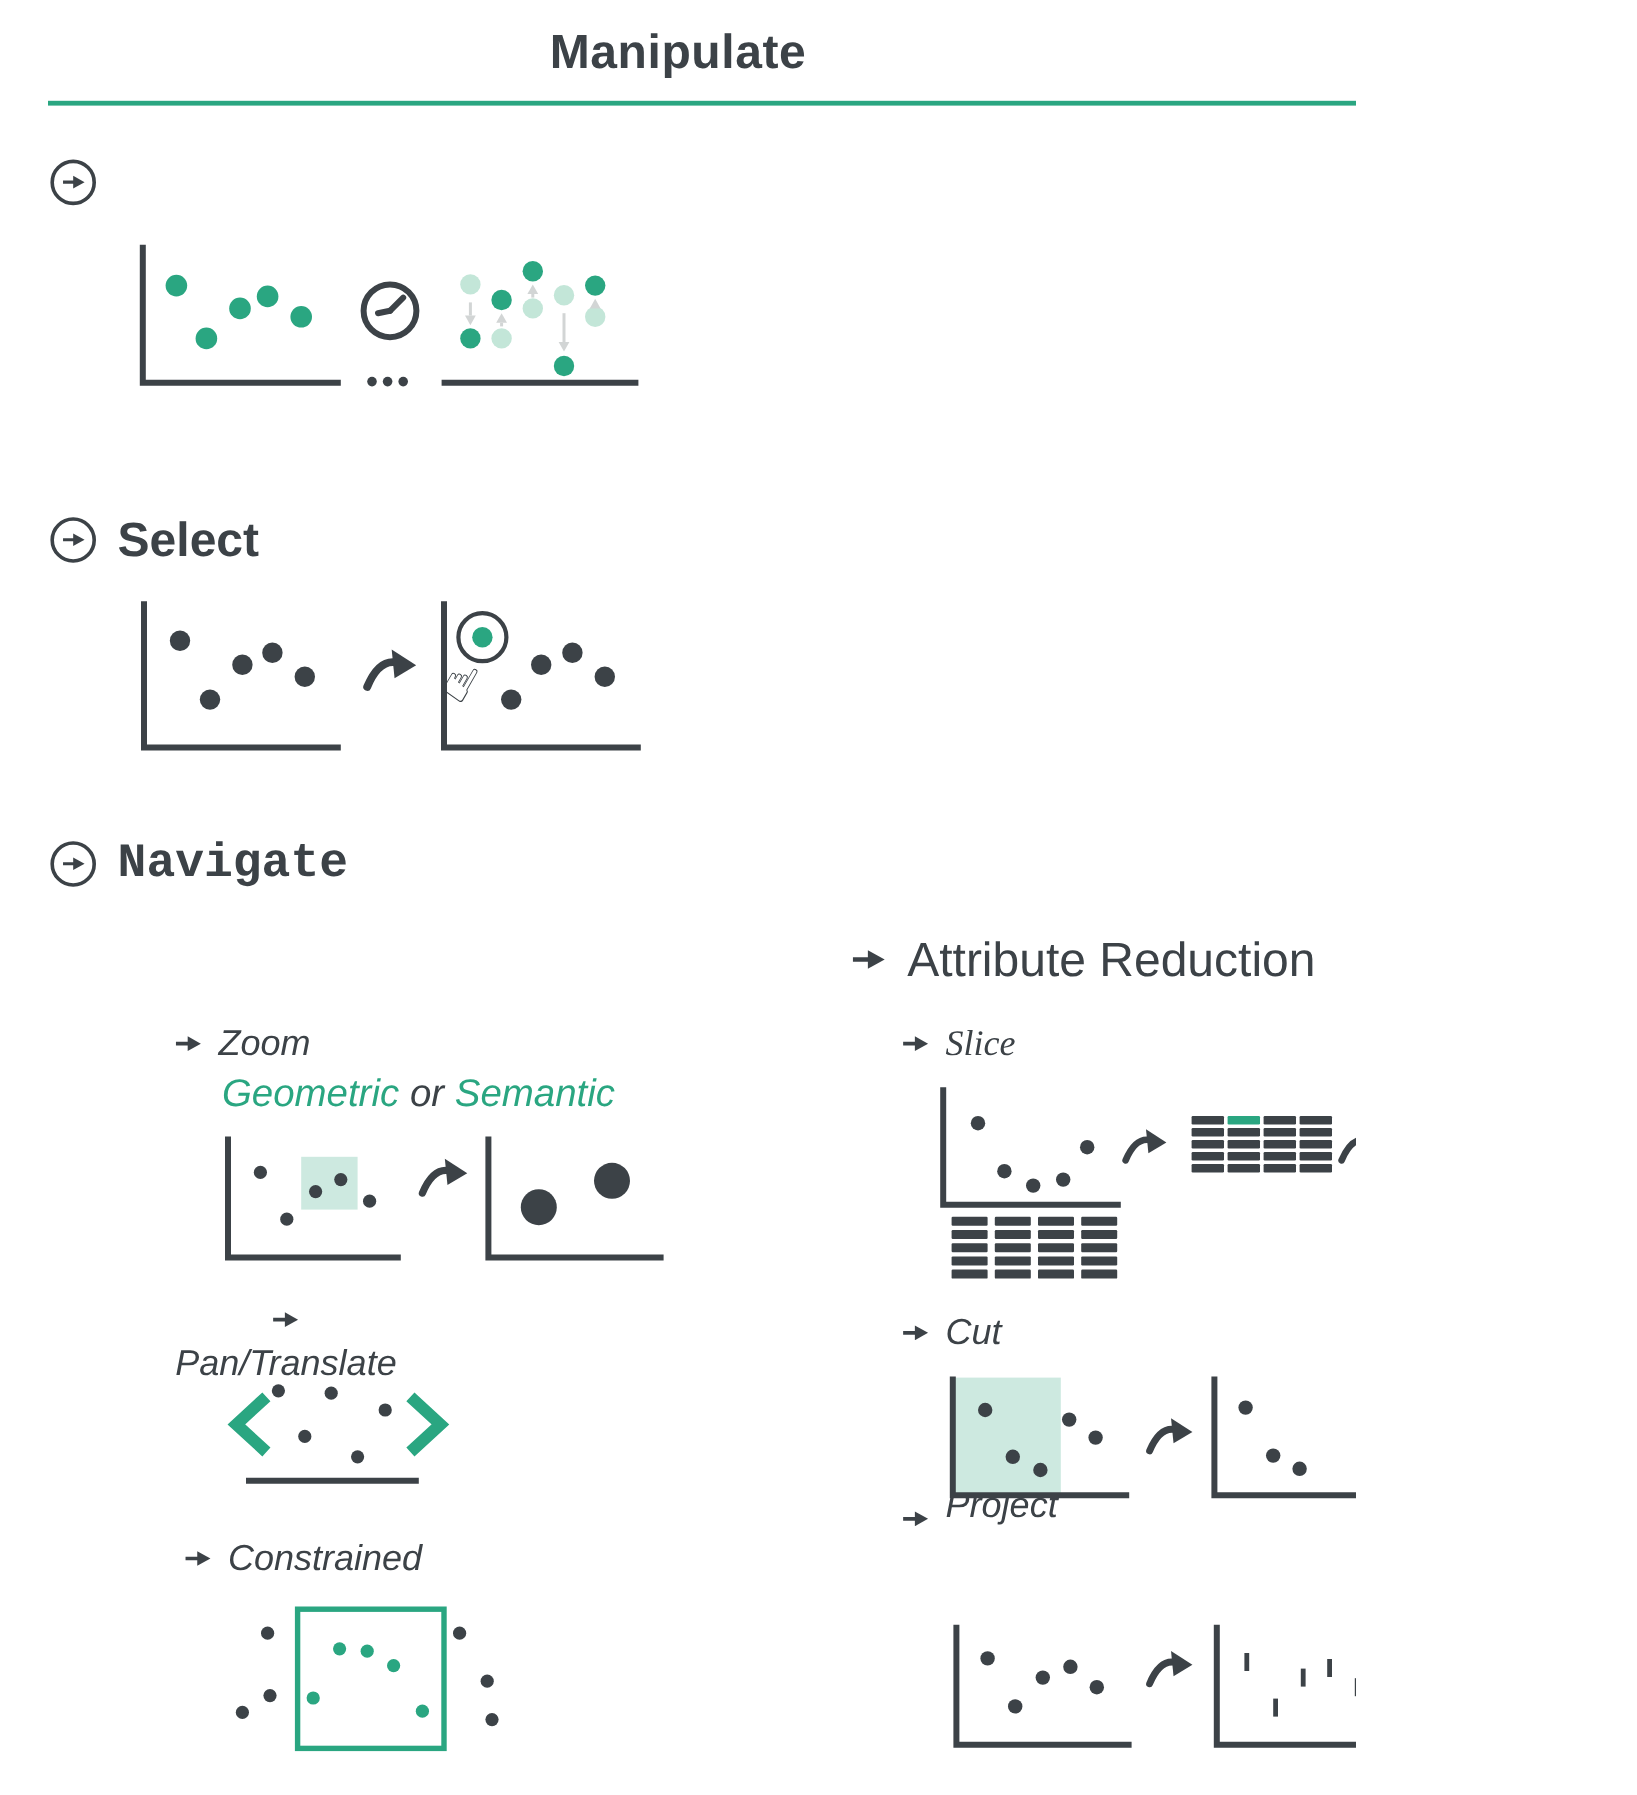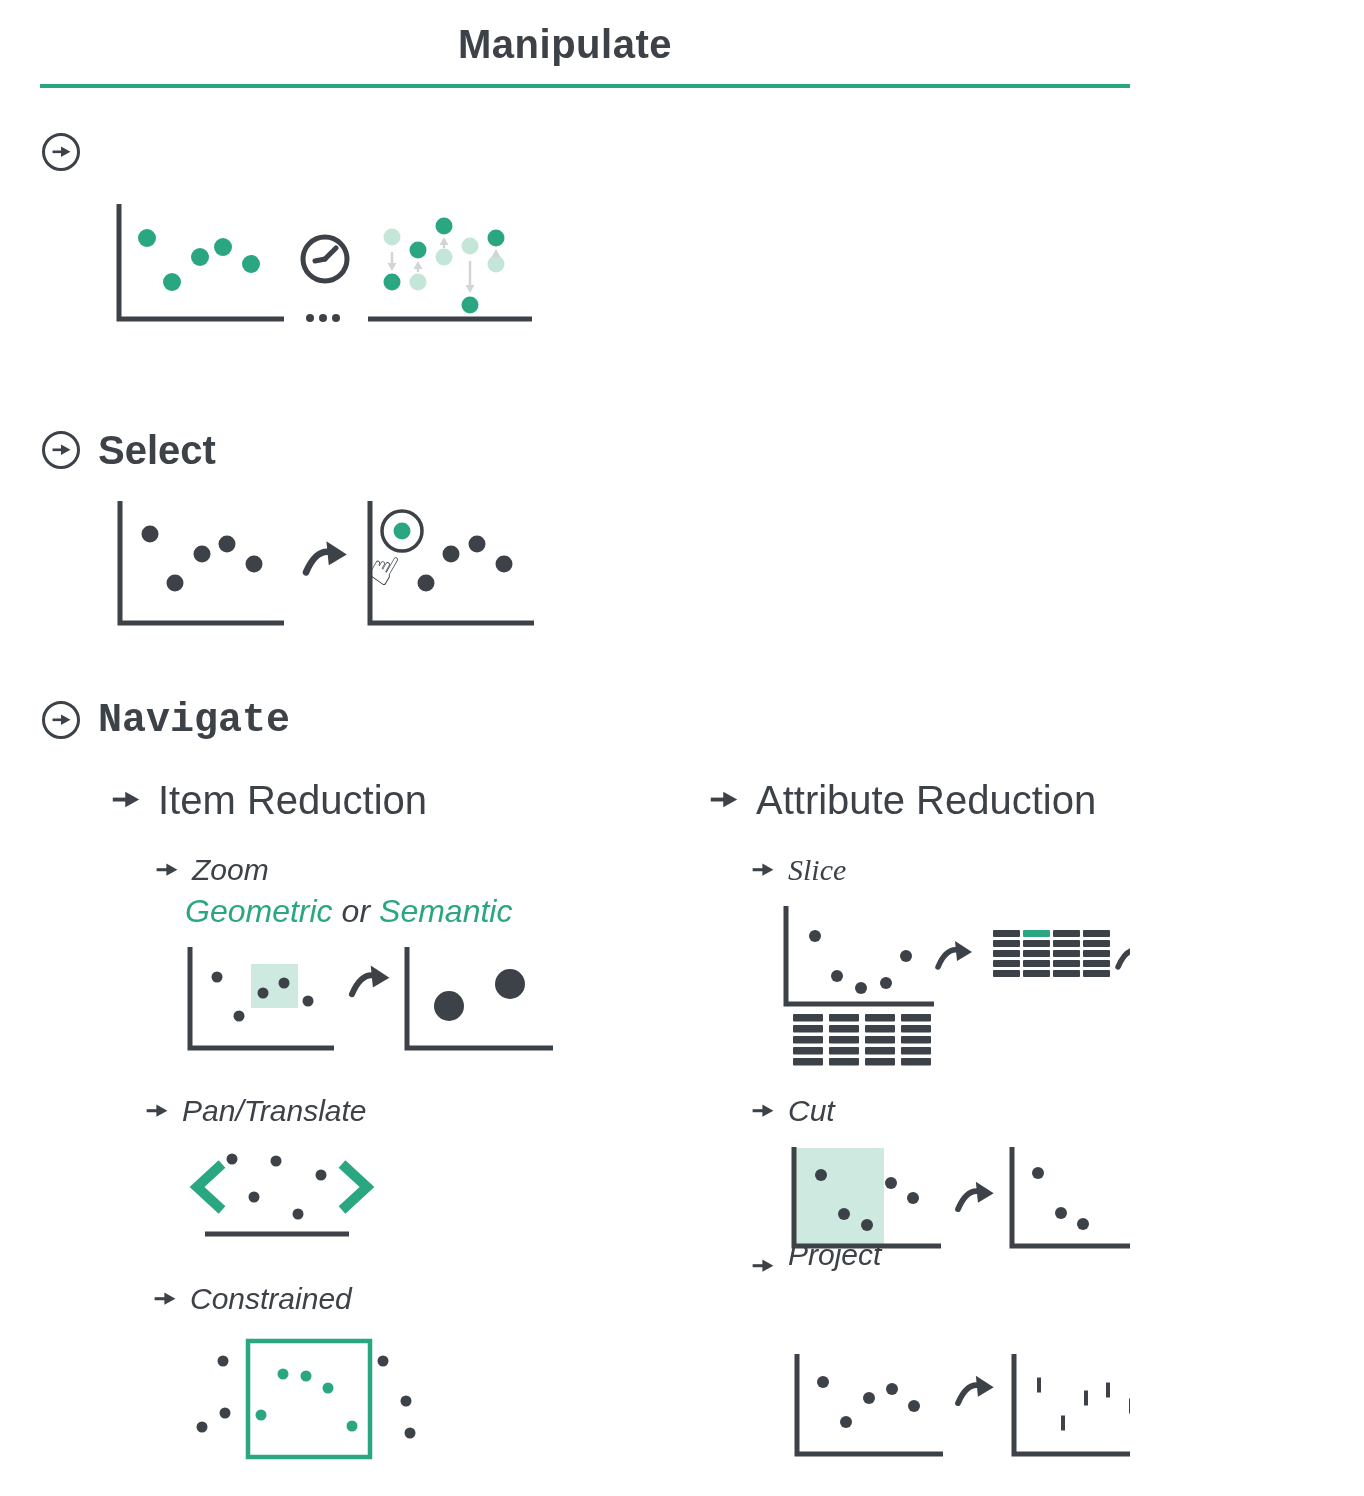--- a/index.html
+++ b/index.html
@@ -50,56 +50,47 @@
   <div class="h1" style="left:42px;top:696px;font-family:Liberation Mono, monospace;">
     <span class="circ">
       <svg viewBox="0 0 36 22">
           <line x1="1" y1="11" x2="20" y2="11" stroke="currentColor" stroke-width="5"></line>
           <polygon points="17,1 35,11 17,21" fill="currentColor"></polygon>
         </svg>
     </span>
     <span>Navigate</span>
   </div>
 
-  <div class="h2" style="left:112px;top:776px;">
-    <span class="arr2">
-      <svg viewBox="0 0 36 22">
-          <line x1="1" y1="11" x2="20" y2="11" stroke="currentColor" stroke-width="5"></line>
-          <polygon points="17,1 35,11 17,21" fill="currentColor"></polygon>
-        </svg>
-    </span>
-    <span>Item Reduction</span>
-  </div>
 
   <div class="h2" style="left:710px;top:776px;">
     <span class="arr2">
       <svg viewBox="0 0 36 22">
           <line x1="1" y1="11" x2="20" y2="11" stroke="currentColor" stroke-width="5"></line>
           <polygon points="17,1 35,11 17,21" fill="currentColor"></polygon>
         </svg>
     </span>
     <span>Attribute Reduction</span>
   </div>
 
-  <div class="h3" style="left:156px;top:852px;">
+  <div class="h3" style="left:146px;top:852px;">
     <span class="arr3">
       <svg viewBox="0 0 36 22">
           <line x1="1" y1="11" x2="20" y2="11" stroke="currentColor" stroke-width="5"></line>
           <polygon points="17,1 35,11 17,21" fill="currentColor"></polygon>
         </svg>
     </span>
     <span>Zoom</span>
   </div>
   <div class="variants" style="left:185px;top:893px;">
     <span class="t">Geometric</span>
     <span>or</span>
     <span class="t">Semantic</span>
   </div>
 
-  <div class="h3" style="left:146px;top:1093px;">
+  <div class="h3" style="left:146px;top:1093px;flex-direction:column;">
     <span class="arr3">
       <svg viewBox="0 0 36 22">
           <line x1="1" y1="11" x2="20" y2="11" stroke="currentColor" stroke-width="5"></line>
           <polygon points="17,1 35,11 17,21" fill="currentColor"></polygon>
         </svg>
     </span>
     <span>Pan/Translate</span>
   </div>
 
   <div class="h3" style="left:154px;top:1281px;">

